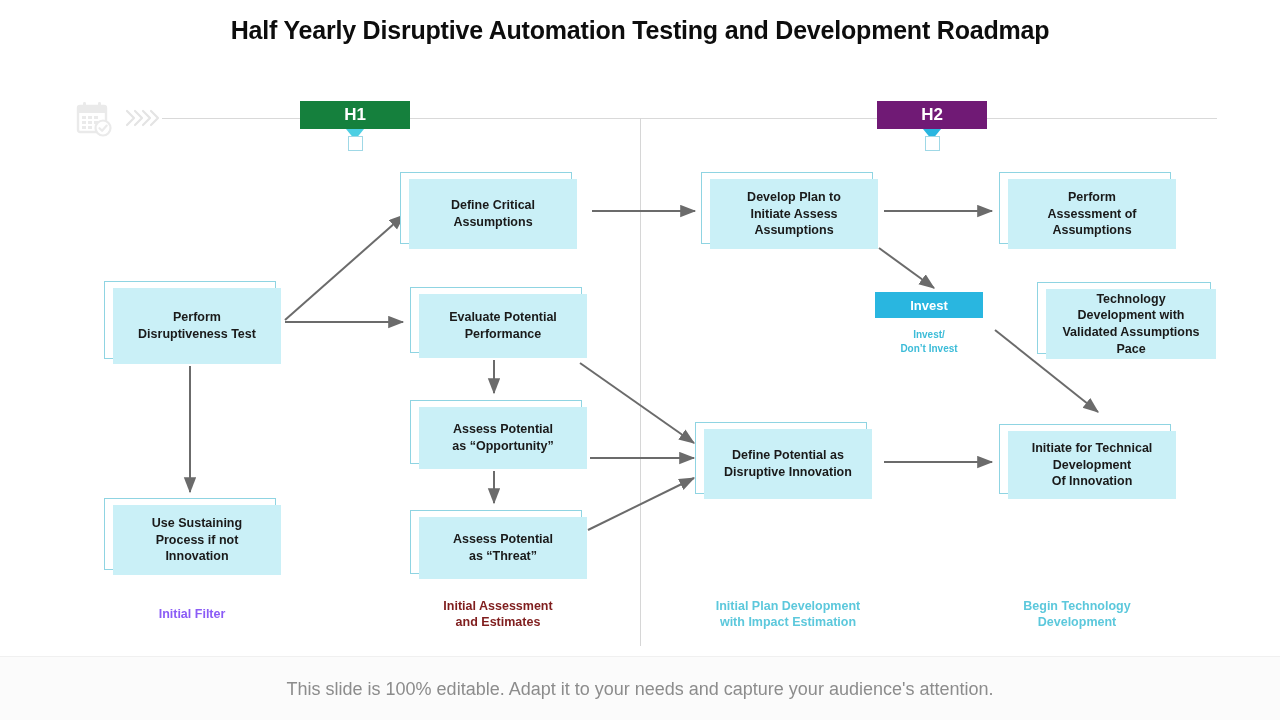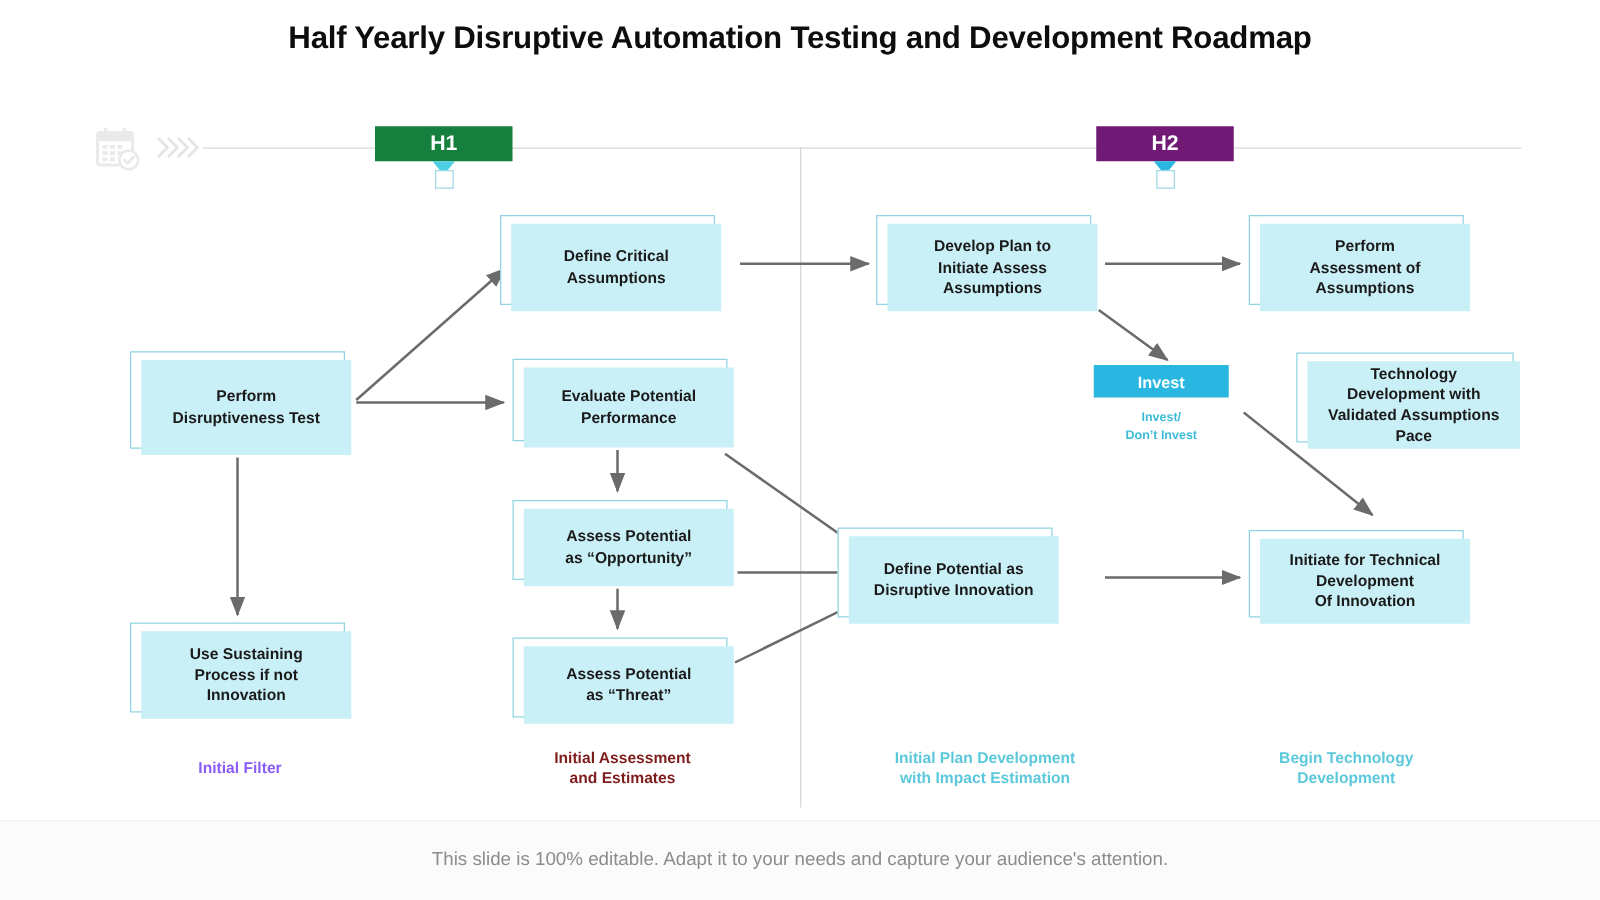--- a/index.html
+++ b/index.html
@@ -121,21 +121,21 @@
     box-sizing: border-box;
   }
 
   #box-perform-test       { left: 104px; top: 281px; width: 172px; height: 78px; }
   #box-use-sustaining     { left: 104px; top: 498px; width: 172px; height: 72px; }
   #box-define-critical    { left: 400px; top: 172px; width: 172px; height: 72px; }
   #box-evaluate-potential { left: 410px; top: 287px; width: 172px; height: 66px; }
   #box-assess-opportunity { left: 410px; top: 400px; width: 172px; height: 64px; }
   #box-assess-threat      { left: 410px; top: 510px; width: 172px; height: 64px; }
   #box-develop-plan       { left: 701px; top: 172px; width: 172px; height: 72px; }
-  #box-define-disruptive  { left: 670px; top: 422px; width: 172px; height: 72px; }
+  #box-define-disruptive  { left: 695px; top: 422px; width: 172px; height: 72px; }
   #box-perform-assessment { left: 999px; top: 172px; width: 172px; height: 72px; }
   #box-technology-dev     { left: 1037px; top: 282px; width: 174px; height: 72px; }
   #box-initiate-technical { left: 999px; top: 424px; width: 172px; height: 70px; }
 
   
   #review-badge {
     position: absolute;
     left: 875px;
     top: 292px;
     width: 108px;
@@ -182,21 +182,21 @@
     height: 64px;
     background: #fbfbfb;
     border-top: 1px solid #f0f0f0;
   }
   #footer-note {
     position: absolute;
     left: 0;
     top: 679px;
     width: 1280px;
     text-align: center;
-    font-size: 15px;
+    font-size: 18px;
     color: #8c8c8c;
   }
 
   
   #arrow-layer {
     position: absolute;
     left: 0; top: 0;
     width: 1280px; height: 720px;
     pointer-events: none;
   }

